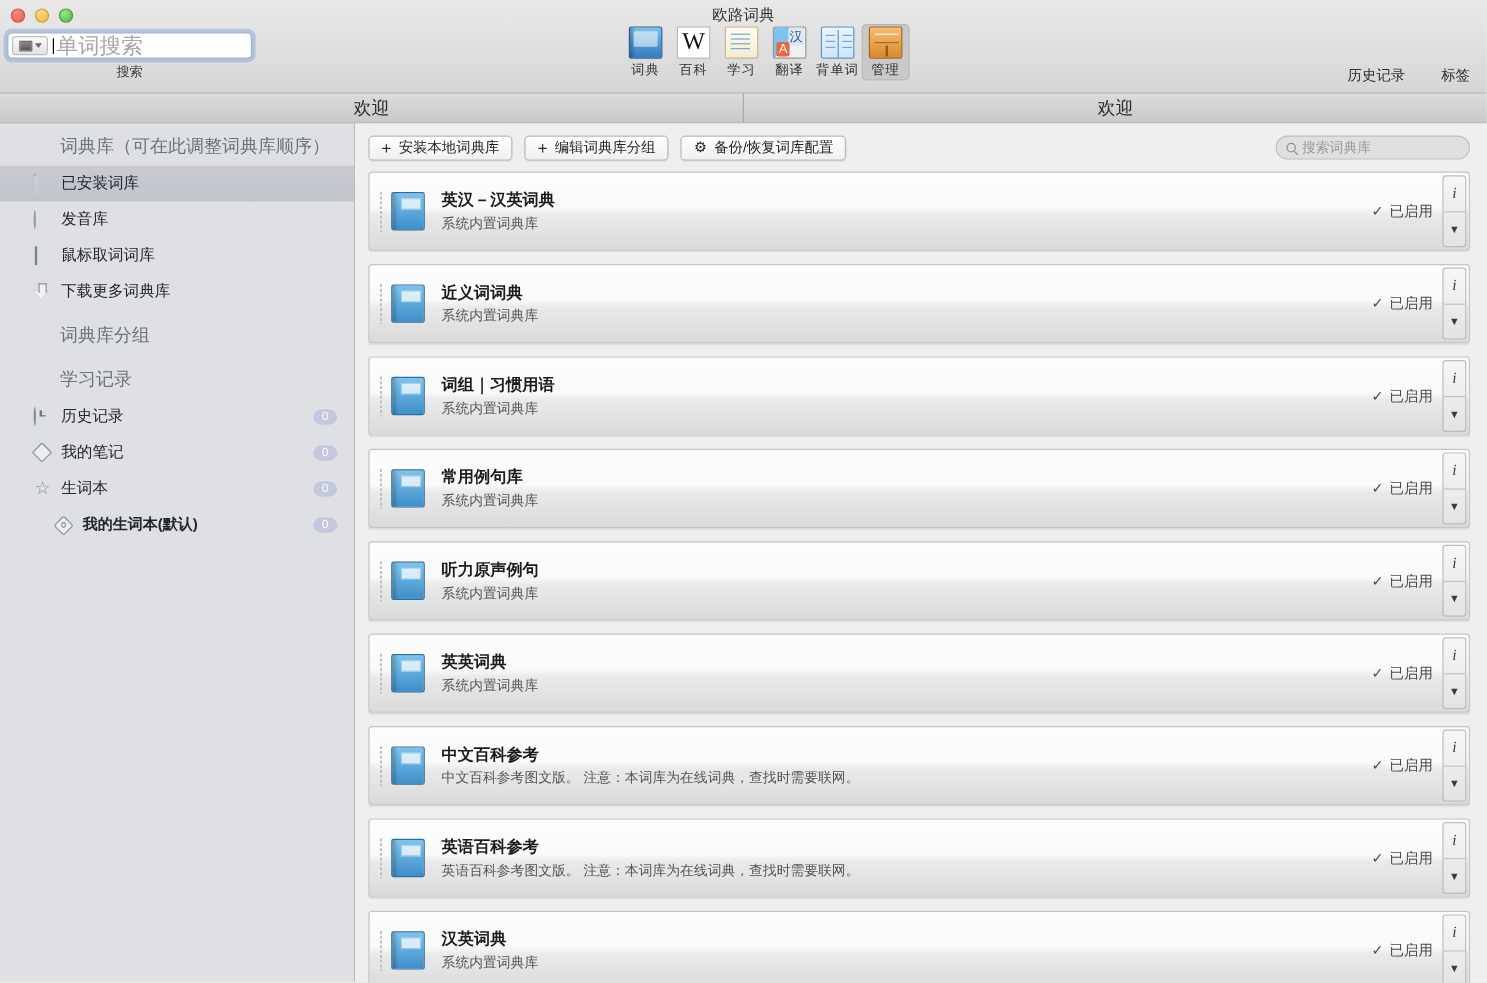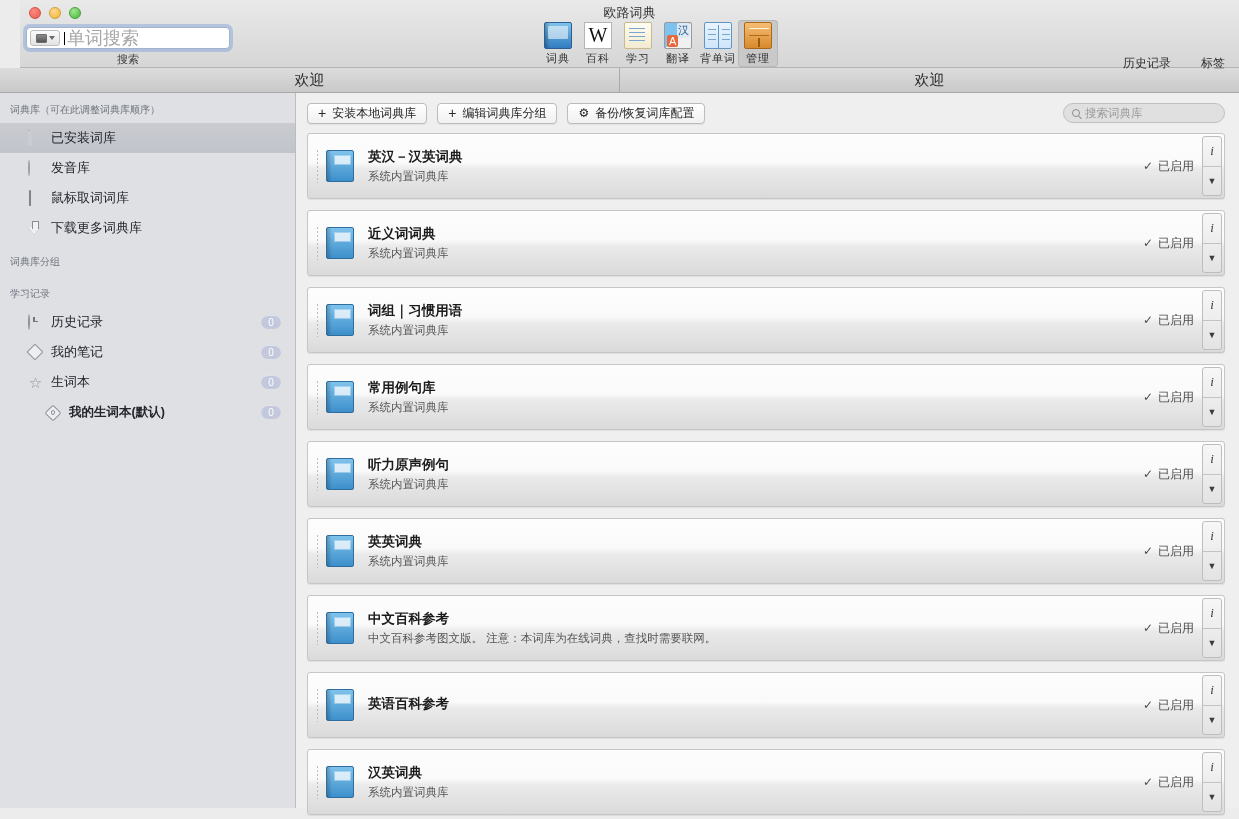--- a/index.html
+++ b/index.html
@@ -8,24 +8,23 @@
     overflow: hidden;
     font-family: "Liberation Sans", "DejaVu Sans", sans-serif;
     background: #e8e8e8;
     -webkit-font-smoothing: antialiased;
   }
   .window { width: 1239px; height: 819px; position: relative; background:#ececec; }
 
   
   .toolbar {
     position: relative;
-    height: 68px;
+    height: 78px;
     background: linear-gradient(to bottom, #e9e9e9 0%, #d6d6d6 100%);
     border-bottom: 1px solid #b4b4b4;
-    margin-left: 20px;
   }
   .traffic { position: absolute; left: 9px; top: 7px; display: flex; gap: 8px; }
   .tl { width: 12px; height: 12px; border-radius: 50%; }
   .tl-red   { background: radial-gradient(circle at 35% 30%, #ff8a80, #ed6a5e 70%, #c9483c); border:1px solid #cf5248; }
   .tl-amber { background: radial-gradient(circle at 35% 30%, #ffd98e, #f5bf4f 70%, #cf9a2c); border:1px solid #d1a037; }
   .tl-green { background: radial-gradient(circle at 35% 30%, #9fe88d, #62c554 70%, #3f9c36); border:1px solid #45a13a; }
 
   .app-title {
     position: absolute; top: 4px; left: 0; right: 0;
     text-align: center; font-size: 13px; color: #333;
@@ -97,21 +96,21 @@
   .body { display: flex; height: 715px; }
 
   
   .sidebar {
     width: 296px; flex: 0 0 296px;
     background: #dfe0e4;
     border-right: 1px solid #bcbcbc;
     padding-top: 8px;
     font-size: 12.5px; color: #30343c;
   }
-  .sb-head { padding: 2px 10px 6px; font-size: 10px; color: #6d727c; }
+  .sb-head { padding: 2px 10px 6px; font-size: 15px; color: #6d727c; margin-left: 40px; }
   .sb-row {
     height: 30px; display: flex; align-items: center;
     padding-left: 28px; padding-right: 14px; gap: 8px;
   }
   .sb-row.sel { background: linear-gradient(to bottom,#c9cbd1,#c2c4cb); }
   .sb-row .lbl { flex: 1; font-size: 13px; color: #22252b; }
   .sb-row.child { padding-left: 46px; }
   .sb-row.child .lbl { font-size: 12.5px; font-weight: bold; }
   .sb-ico { width: 15px; height: 15px; position: relative; flex: 0 0 15px; }
   .badge {
@@ -478,20 +477,21 @@
           </div>
         </div>
 
         <div class="drow">
           <div class="grip">
               <i></i>
             </div>
           <div class="dbook"></div>
           <div class="dmeta">
             <div class="dtitle">英语百科参考</div>
+            <div class="ddesc">英语百科参考图文版。 注意：本词库为在线词典，查找时需要联网。</div>
           </div>
           <div class="denabled">
             <span class="check">✓</span>
             <span>已启用</span>
           </div>
           <div class="dctl">
             <div class="top">i</div>
             <div class="bot">▼</div>
           </div>
         </div>

